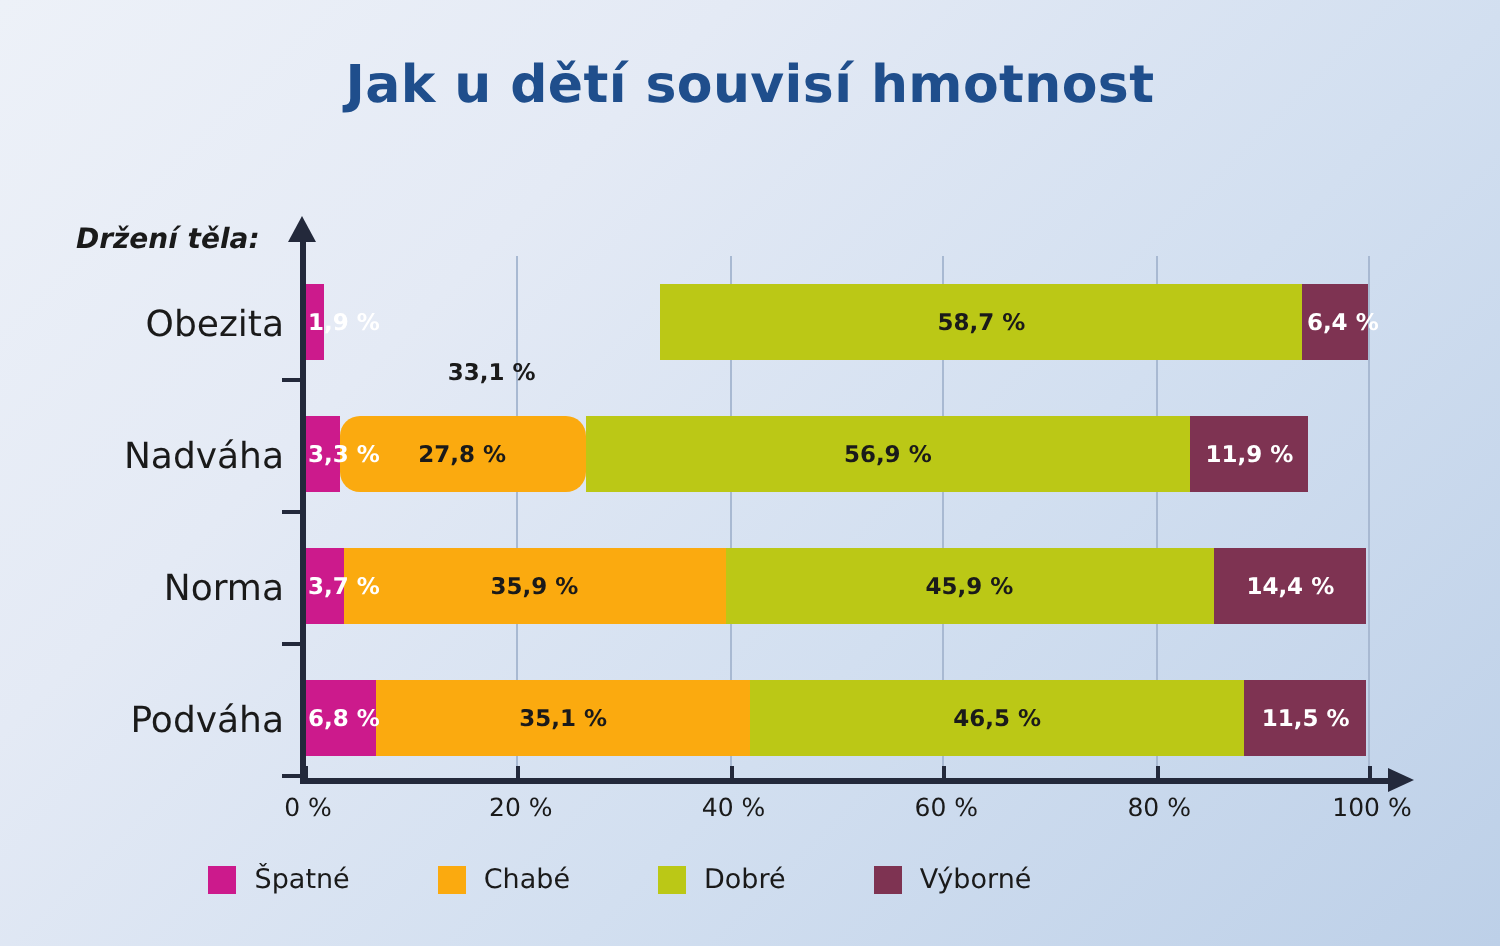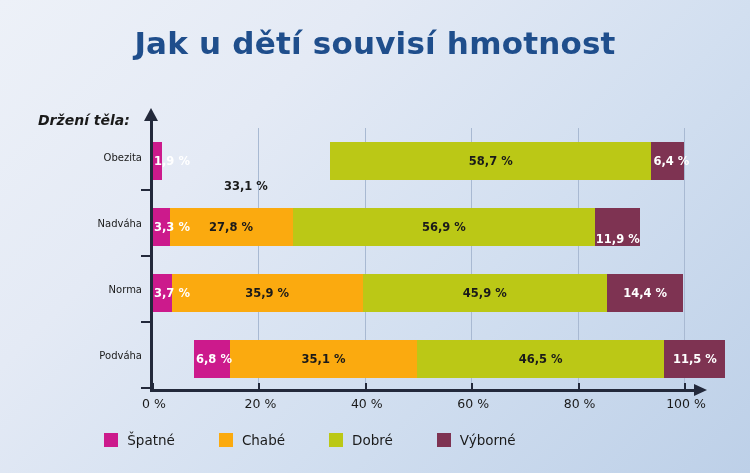--- a/index.html
+++ b/index.html
@@ -21,21 +21,21 @@
   }
 
   
   #chart-title {
     position: absolute;
     top: 28px;
     left: 0;
     width: 750px;
     text-align: center;
     color: #1F4E8C;
-    font-size: 31px;
+    font-size: 26px;
     font-weight: bold;
     line-height: 31px;
     letter-spacing: 0.2px;
   }
   #chart-title .t-line {
     display: block;
   }
 
   
   #axis-title {
@@ -125,21 +125,21 @@
     transform: translateX(-50%);
     white-space: nowrap;
   }
 
   
   .cat-label {
     position: absolute;
     right: 0;
     width: 130px;
     text-align: right;
-    font-size: 10px;
+    font-size: 18px;
     color: #1A1A1A;
     white-space: nowrap;
   }
   #cat-labels {
     position: absolute;
     left: 8px;
     top: 0;
     width: 134px;
     height: 473px;
   }
@@ -230,45 +230,45 @@
           <span class="seg-label" style="color: rgb(26, 26, 26);">58,7 %</span>
         </div>
         <div class="seg narrow" style="width: 34.048px; background: rgb(126, 51, 82);">
           <span class="seg-label" style="color: rgb(255, 255, 255);">6,4 %</span>
         </div>
       </div>
       <div class="bar" style="top: 80px; width: 532px;">
         <div class="seg narrow" style="width: 17.556px; background: rgb(204, 26, 140);">
           <span class="seg-label" style="color: rgb(255, 255, 255);">3,3 %</span>
         </div>
-        <div class="seg" style="width: 123px; background: rgb(251, 170, 15);">
+        <div class="seg" style="width: 123px; background: rgb(251, 170, 15); border-radius: 10px;">
           <span class="seg-label" style="color: rgb(26, 26, 26);">27,8 %</span>
         </div>
         <div class="seg" style="width: 302.708px; background: rgb(187, 200, 22);">
           <span class="seg-label" style="color: rgb(26, 26, 26);">56,9 %</span>
         </div>
-        <div class="seg" style="width: 45px; background: rgb(126, 51, 82); align-items: flex-end;">
+        <div class="seg" style="width: 59px; background: rgb(126, 51, 82);">
           <span class="seg-label" style="color: rgb(255, 255, 255);">11,9 %</span>
         </div>
       </div>
       <div class="bar" style="top: 146px; width: 532px;">
         <div class="seg narrow" style="width: 19.684px; background: rgb(204, 26, 140);">
           <span class="seg-label" style="color: rgb(255, 255, 255);">3,7 %</span>
         </div>
         <div class="seg" style="width: 190.988px; background: rgb(251, 170, 15);">
           <span class="seg-label" style="color: rgb(26, 26, 26);">35,9 %</span>
         </div>
         <div class="seg" style="width: 244.188px; background: rgb(187, 200, 22);">
           <span class="seg-label" style="color: rgb(26, 26, 26);">45,9 %</span>
         </div>
         <div class="seg" style="width: 76.608px; background: rgb(126, 51, 82);">
           <span class="seg-label" style="color: rgb(255, 255, 255);">14,4 %</span>
         </div>
       </div>
-      <div class="bar" style="top: 212px; width: 532px; margin-left: 42px;">
+      <div class="bar" style="top: 212px; width: 532px;">
         <div class="seg narrow" style="width: 36.176px; background: rgb(204, 26, 140);">
           <span class="seg-label" style="color: rgb(255, 255, 255);">6,8 %</span>
         </div>
         <div class="seg" style="width: 186.732px; background: rgb(251, 170, 15); align-items: center;">
           <span class="seg-label" style="color: rgb(26, 26, 26);">35,1 %</span>
         </div>
         <div class="seg" style="width: 247.38px; background: rgb(187, 200, 22);">
           <span class="seg-label" style="color: rgb(26, 26, 26);">46,5 %</span>
         </div>
         <div class="seg" style="width: 61.18px; background: rgb(126, 51, 82);">

